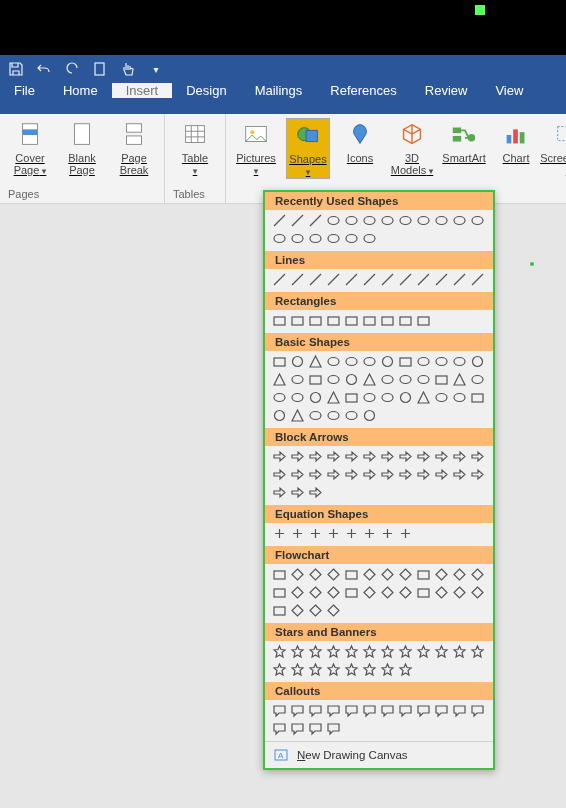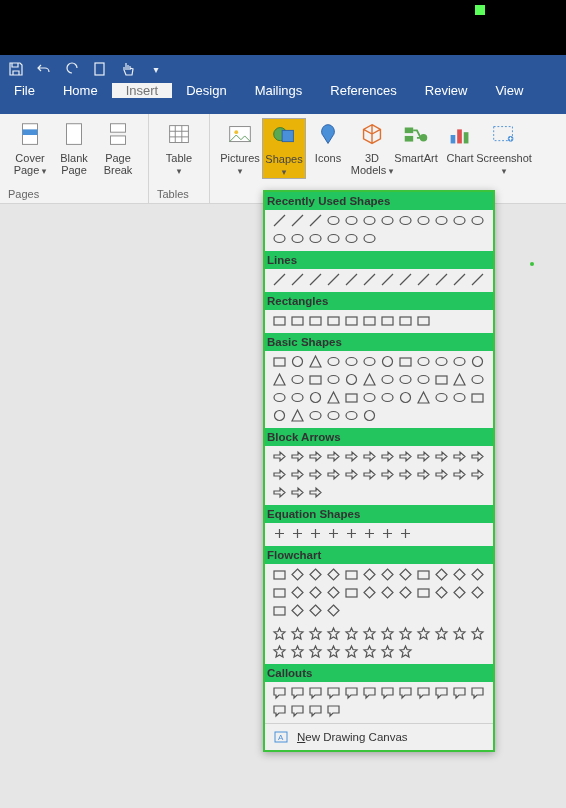--- a/index.html
+++ b/index.html
@@ -6,29 +6,29 @@
   body { width: 566px; height: 808px; font-family: "Segoe UI", Arial, sans-serif; font-size: 12px; background: #e6e6e6; overflow: hidden; position: relative; }
   .topbar { background: #000; height: 55px; width: 100%; position: relative; }
   .green-accent { position: absolute; top: 5px; left: 475px; width: 10px; height: 10px; background: #5aff5a; }
   .qat { background: #2b579a; height: 28px; display: flex; align-items: center; padding: 0 8px; gap: 12px; }
   .qat-icon { color: #fff; width: 16px; height: 16px; display: inline-flex; align-items: center; justify-content: center; opacity: .9; }
   .tabs { background: #2b579a; height: 31px; display: flex; align-items: flex-start; }
   .tab { color: #fff; padding: 0 14px; display: flex; align-items: center; font-size: 13px; cursor: pointer; }
   .tab.active { background: #f3f3f3; color: #737373; }
   .ribbon { background: #f3f3f3; border-bottom: 1px solid #d4d4d4; height: 90px; display: flex; }
   .group { border-right: 1px solid #d4d4d4; padding: 4px 8px 0 8px; display: flex; flex-direction: column; }
-  .group-items { flex: 1; display: flex; align-items: flex-start; }
+  .group-items { flex: 1; display: flex; gap: 8px; align-items: flex-start; text-decoration: underline; }
   .group-label { font-size: 11px; color: #666; padding: 2px 0 3px 0; }
   .rbtn { display: flex; flex-direction: column; align-items: center; width: 44px; cursor: pointer; padding-top: 2px; }
   .rbtn svg { width: 30px; height: 30px; }
   .rbtn .lbl { font-size: 11px; color: #444; text-align: center; line-height: 12px; margin-top: 2px; }
   .rbtn.active { background: #eab308; border: 1px solid #aaa; }
   .drop { font-size: 9px; color: #555; }
   .shapes-panel { position: absolute; top: 190px; left: 263px; width: 232px; background: #f0f0f0; border: 2px solid #3cc33c; box-shadow: 0 2px 8px rgba(0,0,0,.3); }
-  .sp-header { background: #22c55e; font-weight: bold; font-size: 11.5px; padding: 3px 2px; color: #333; }
+  .sp-header { background: #fdba74; font-weight: bold; font-size: 11.5px; padding: 3px 10px; color: #333; }
   .sp-grid { display: flex; flex-wrap: wrap; padding: 2px 4px 4px 6px; gap: 1px; }
   .sp-ico { width: 17px; height: 17px; display: inline-flex; align-items: center; justify-content: center; cursor: pointer; }
   .sp-ico svg { width: 15px; height: 15px; stroke: #555; stroke-width: 1.2; fill: none; }
   .sp-footer { border-top: 1px solid #d0d0d0; padding: 5px 8px; display: flex; align-items: center; gap: 8px; cursor: pointer; font-size: 11.5px; color: #333; }
   .sp-footer u { text-decoration: underline; }
   .green-dot { position: absolute; top: 262px; left: 530px; width: 4px; height: 4px; background: #3cc33c; border-radius: 50%; }
 </style>
 </head>
 <body>
 
@@ -919,20 +919,21 @@
           <path d="M7.5 2L13 7.5 7.5 13 2 7.5z"></path>
         </svg>
       </span>
       <span class="sp-ico">
         <svg viewBox="0 0 15 15">
           <path d="M7.5 2L13 7.5 7.5 13 2 7.5z"></path>
         </svg>
       </span>
     </div>
 
+  <div class="sp-header">Stars and Banners</div>
   <div class="sp-grid">
       <span class="sp-ico">
         <svg viewBox="0 0 15 15">
           <path d="M7.5 2l1.5 3.5L13 6l-3 2.5L11 13l-3.5-2L4 13l1-4.5L2 6l4-.5z"></path>
         </svg>
       </span>
       <span class="sp-ico">
         <svg viewBox="0 0 15 15">
           <path d="M7.5 2l1.5 3.5L13 6l-3 2.5L11 13l-3.5-2L4 13l1-4.5L2 6l4-.5z"></path>
         </svg>

